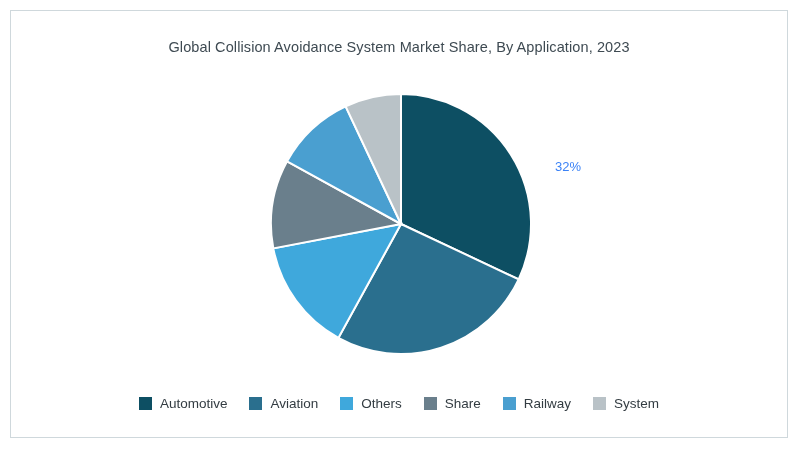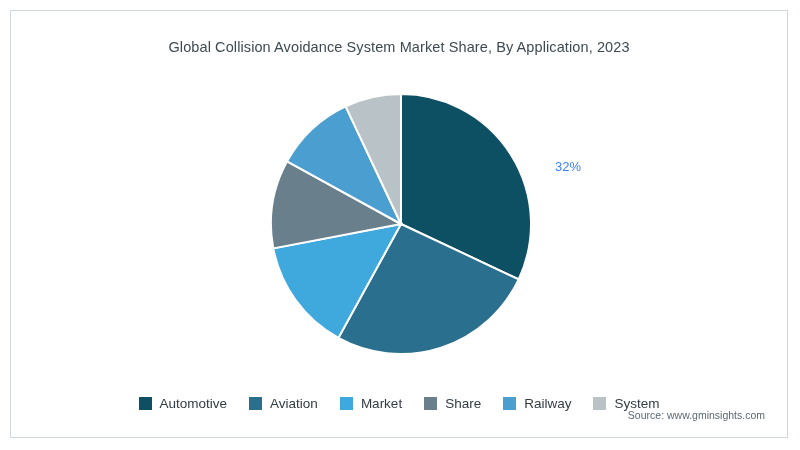--- a/index.html
+++ b/index.html
@@ -116,31 +116,30 @@
       <div class="legend-item">
         <span class="legend-swatch" style="background: rgb(13, 79, 99);"></span>
         <span class="legend-label">Automotive</span>
       </div>
       <div class="legend-item">
         <span class="legend-swatch" style="background: rgb(42, 111, 142);"></span>
         <span class="legend-label">Aviation</span>
       </div>
       <div class="legend-item">
         <span class="legend-swatch" style="background: rgb(63, 168, 220);"></span>
-        <span class="legend-label">Market</span>
+        <span class="legend-label">Others</span>
       </div>
       <div class="legend-item">
         <span class="legend-swatch" style="background: rgb(106, 127, 140);"></span>
         <span class="legend-label">Share</span>
       </div>
       <div class="legend-item">
         <span class="legend-swatch" style="background: rgb(74, 159, 208);"></span>
         <span class="legend-label">Railway</span>
       </div>
       <div class="legend-item">
         <span class="legend-swatch" style="background: rgb(185, 194, 199);"></span>
         <span class="legend-label">System</span>
       </div>
     </div>
 
-  <div class="source">Source: www.gminsights.com</div>
 
 </div>
 
 </body></html>

